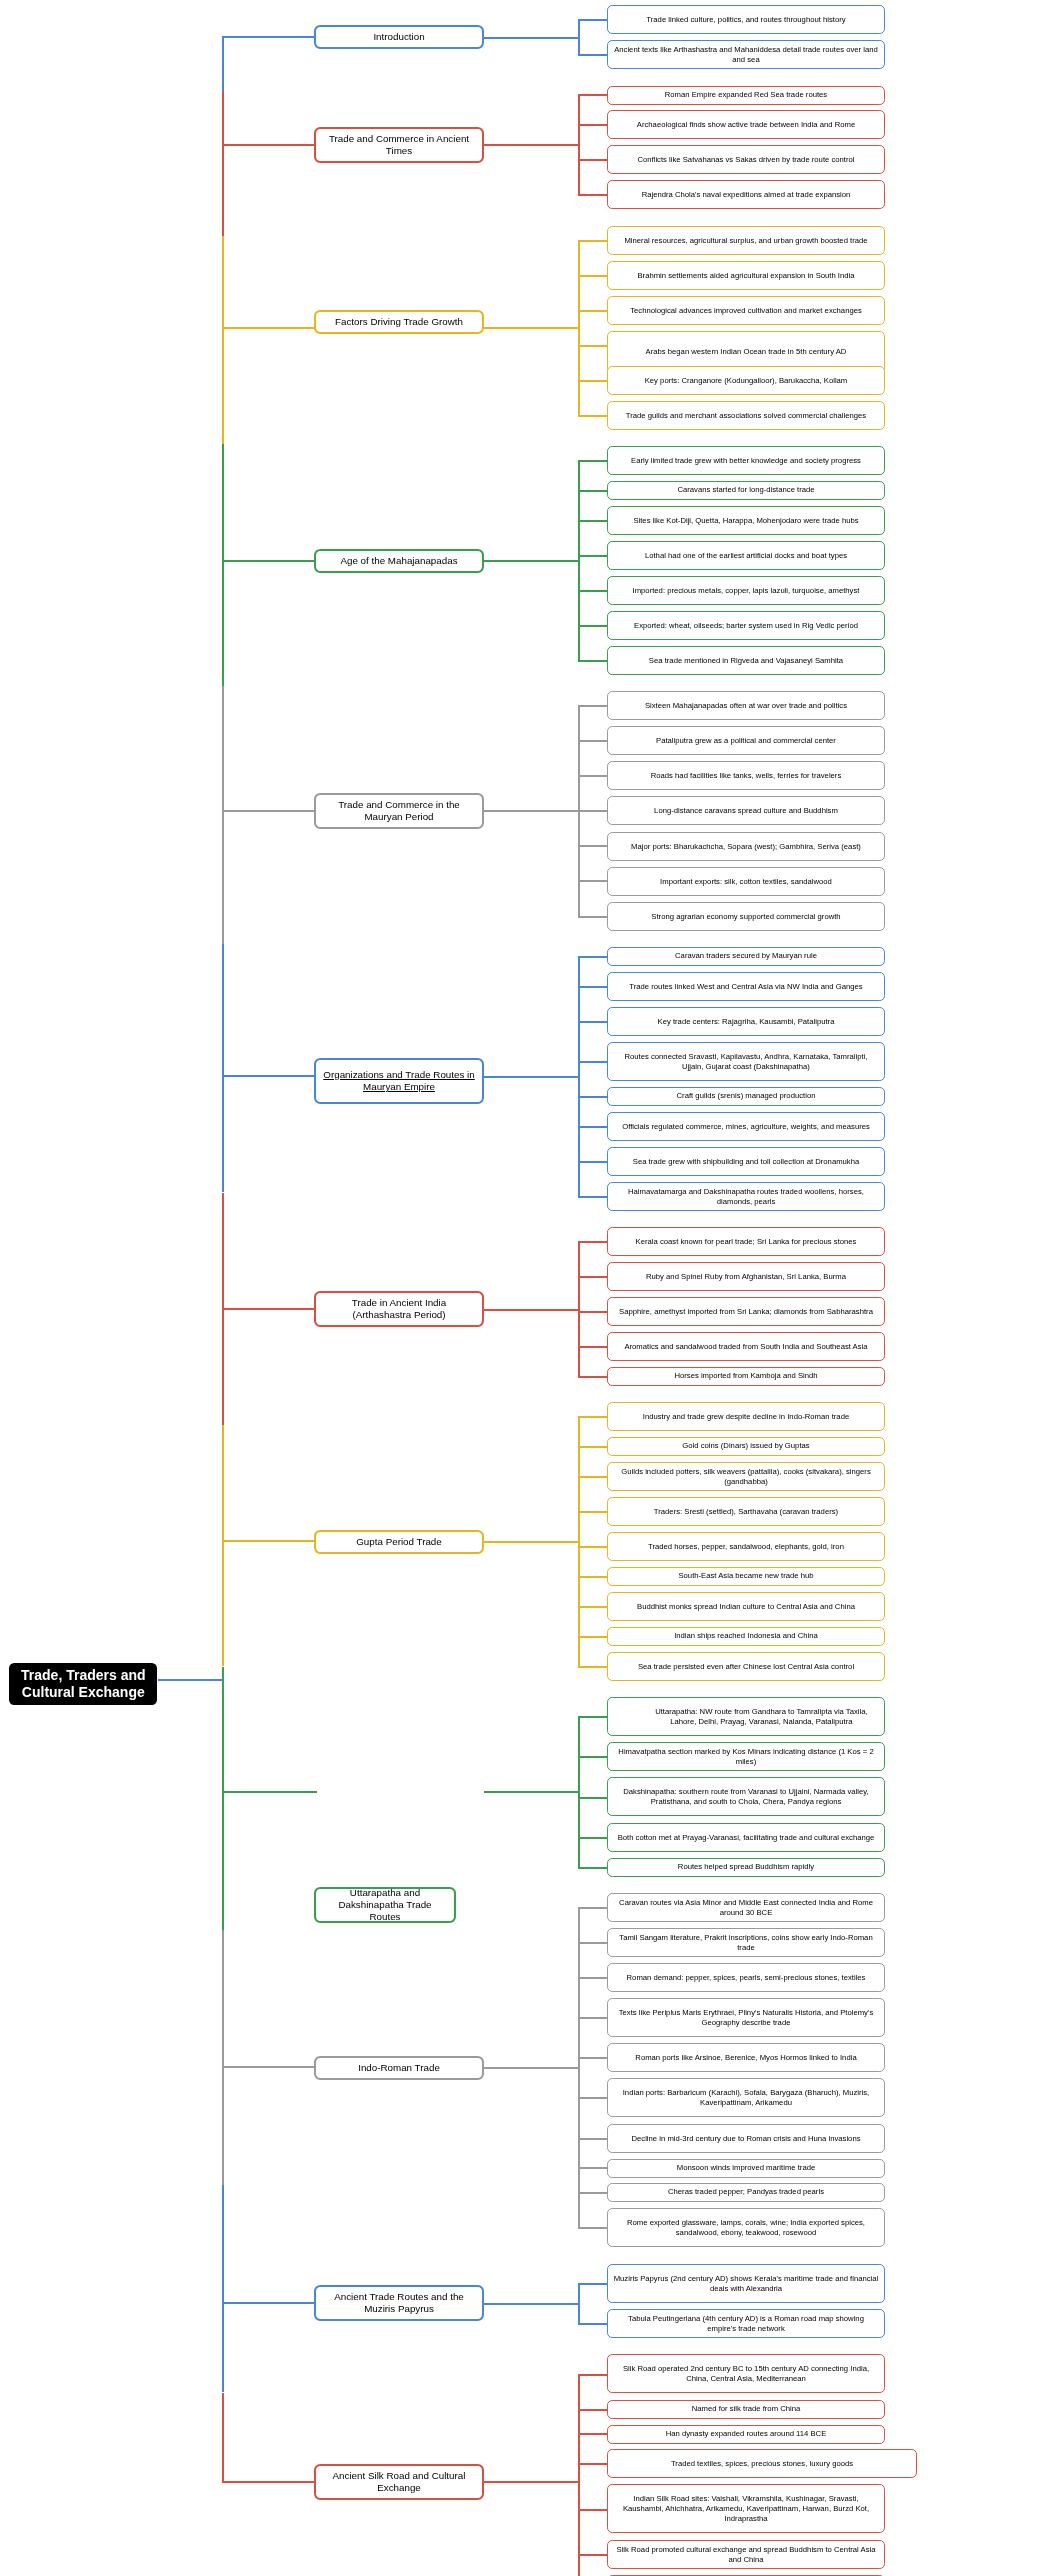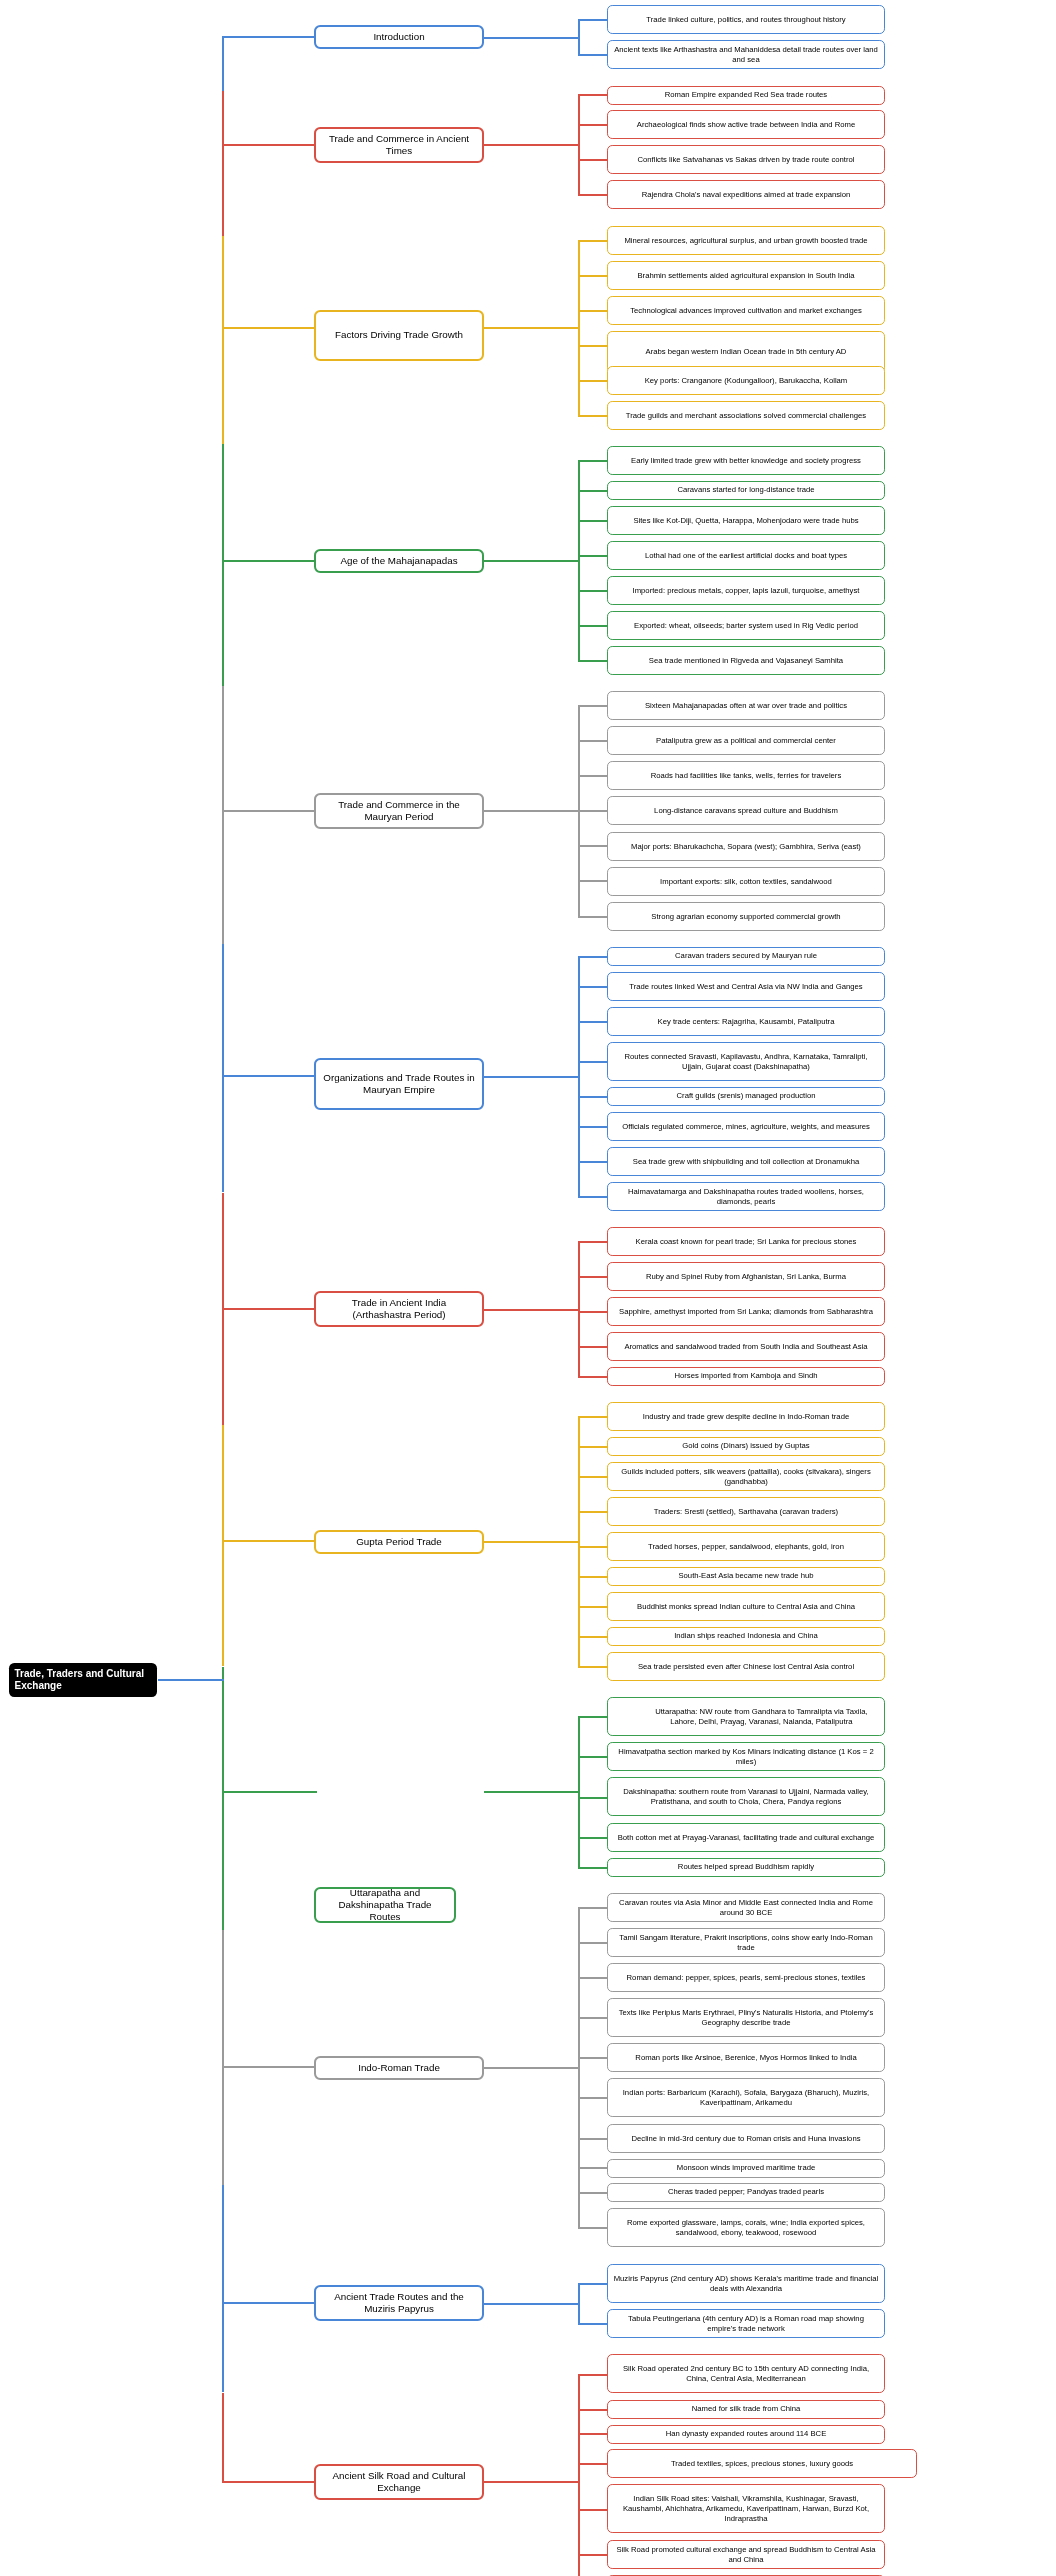--- a/index.html
+++ b/index.html
@@ -21,24 +21,24 @@
     position: absolute;
     left: 9.3px;
     top: 1663px;
     width: 148px;
     min-height: 34px;
     background: #000000;
     border-radius: 5.2px;
     display: flex;
     align-items: center;
     justify-content: center;
-    text-align: left;
+    text-align: center;
     padding: 4.1px 5.2px;
     color: #ffffff;
-    font-size: 10px;
+    font-size: 14px;
     font-weight: bold;
     line-height: 1.22;
     z-index: 6;
   }
 
   
   .branch-node {
     position: absolute;
     background: #ffffff;
     border-radius: 6.2px;
@@ -231,21 +231,21 @@
       <div class="leaf-node" style="left: 607px; top: 110px; width: 278px; height: 29px; border-color: rgb(217, 79, 67);">Archaeological finds show active trade between India and Rome</div>
       <div class="leaf-node" style="left: 607px; top: 145px; width: 278px; height: 29px; border-color: rgb(217, 79, 67);">Conflicts like Satvahanas vs Sakas driven by trade route control</div>
       <div class="leaf-node" style="left: 607px; top: 180px; width: 278px; height: 29px; border-color: rgb(217, 79, 67);">Rajendra Chola's naval expeditions aimed at trade expansion</div>
       <div class="branch-node" style="left: 314px; top: 127px; width: 170px; height: 36px; border-color: rgb(217, 79, 67);">Trade and Commerce in Ancient Times</div>
       <div class="leaf-node" style="left: 607px; top: 226px; width: 278px; height: 29px; border-color: rgb(232, 181, 32);">Mineral resources, agricultural surplus, and urban growth boosted trade</div>
       <div class="leaf-node" style="left: 607px; top: 261px; width: 278px; height: 29px; border-color: rgb(232, 181, 32);">Brahmin settlements aided agricultural expansion in South India</div>
       <div class="leaf-node" style="left: 607px; top: 296px; width: 278px; height: 29px; border-color: rgb(232, 181, 32);">Technological advances improved cultivation and market exchanges</div>
       <div class="leaf-node" style="left: 607px; top: 331px; width: 278px; height: 42px; border-color: rgb(232, 181, 32);">Arabs began western Indian Ocean trade in 5th century AD</div>
       <div class="leaf-node" style="left: 607px; top: 366px; width: 278px; height: 29px; border-color: rgb(232, 181, 32);">Key ports: Cranganore (Kodungalloor), Barukaccha, Kollam</div>
       <div class="leaf-node" style="left: 607px; top: 401px; width: 278px; height: 29px; border-color: rgb(232, 181, 32);">Trade guilds and merchant associations solved commercial challenges</div>
-      <div class="branch-node" style="left: 314px; top: 310px; width: 170px; height: 51px; border-color: rgb(232, 181, 32);">Factors Driving Trade Growth</div>
+      <div class="branch-node" style="left: 314px; top: 310px; width: 170px; height: 24px; border-color: rgb(232, 181, 32);">Factors Driving Trade Growth</div>
       <div class="leaf-node" style="left: 607px; top: 446px; width: 278px; height: 29px; border-color: rgb(58, 158, 79);">Early limited trade grew with better knowledge and society progress</div>
       <div class="leaf-node" style="left: 607px; top: 481px; width: 278px; height: 18.5px; border-color: rgb(58, 158, 79);">Caravans started for long-distance trade</div>
       <div class="leaf-node" style="left: 607px; top: 506px; width: 278px; height: 29px; border-color: rgb(58, 158, 79);">Sites like Kot-Diji, Quetta, Harappa, Mohenjodaro were trade hubs</div>
       <div class="leaf-node" style="left: 607px; top: 541px; width: 278px; height: 29px; border-color: rgb(58, 158, 79);">Lothal had one of the earliest artificial docks and boat types</div>
       <div class="leaf-node" style="left: 607px; top: 576px; width: 278px; height: 29px; border-color: rgb(58, 158, 79);">Imported: precious metals, copper, lapis lazuli, turquoise, amethyst</div>
       <div class="leaf-node" style="left: 607px; top: 611px; width: 278px; height: 29px; border-color: rgb(58, 158, 79);">Exported: wheat, oilseeds; barter system used in Rig Vedic period</div>
       <div class="leaf-node" style="left: 607px; top: 646px; width: 278px; height: 29px; border-color: rgb(58, 158, 79);">Sea trade mentioned in Rigveda and Vajasaneyi Samhita</div>
       <div class="branch-node" style="left: 314px; top: 549px; width: 170px; height: 24px; border-color: rgb(58, 158, 79);">Age of the Mahajanapadas</div>
       <div class="leaf-node" style="left: 607px; top: 691px; width: 278px; height: 29px; border-color: rgb(154, 154, 154);">Sixteen Mahajanapadas often at war over trade and politics</div>
       <div class="leaf-node" style="left: 607px; top: 726px; width: 278px; height: 29px; border-color: rgb(154, 154, 154);">Pataliputra grew as a political and commercial center</div>
@@ -256,21 +256,21 @@
       <div class="leaf-node" style="left: 607px; top: 902px; width: 278px; height: 29px; border-color: rgb(154, 154, 154);">Strong agrarian economy supported commercial growth</div>
       <div class="branch-node" style="left: 314px; top: 793px; width: 170px; height: 36px; border-color: rgb(154, 154, 154);">Trade and Commerce in the Mauryan Period</div>
       <div class="leaf-node" style="left: 607px; top: 947px; width: 278px; height: 18.5px; border-color: rgb(74, 134, 216);">Caravan traders secured by Mauryan rule</div>
       <div class="leaf-node" style="left: 607px; top: 972px; width: 278px; height: 29px; border-color: rgb(74, 134, 216);">Trade routes linked West and Central Asia via NW India and Ganges</div>
       <div class="leaf-node" style="left: 607px; top: 1007px; width: 278px; height: 29px; border-color: rgb(74, 134, 216);">Key trade centers: Rajagriha, Kausambi, Pataliputra</div>
       <div class="leaf-node" style="left: 607px; top: 1042px; width: 278px; height: 39px; border-color: rgb(74, 134, 216);">Routes connected Sravasti, Kapilavastu, Andhra, Karnataka, Tamralipti, Ujjain, Gujarat coast (Dakshinapatha)</div>
       <div class="leaf-node" style="left: 607px; top: 1087px; width: 278px; height: 18.5px; border-color: rgb(74, 134, 216);">Craft guilds (srenis) managed production</div>
       <div class="leaf-node" style="left: 607px; top: 1112px; width: 278px; height: 29px; border-color: rgb(74, 134, 216);">Officials regulated commerce, mines, agriculture, weights, and measures</div>
       <div class="leaf-node" style="left: 607px; top: 1147px; width: 278px; height: 29px; border-color: rgb(74, 134, 216);">Sea trade grew with shipbuilding and toll collection at Dronamukha</div>
       <div class="leaf-node" style="left: 607px; top: 1182px; width: 278px; height: 29px; border-color: rgb(74, 134, 216);">Haimavatamarga and Dakshinapatha routes traded woollens, horses, diamonds, pearls</div>
-      <div class="branch-node" style="left: 314px; top: 1058px; width: 170px; height: 52px; border-color: rgb(74, 134, 216);">Organizations and Trade Routes in Mauryan Empire</div>
+      <div class="branch-node" style="left: 314px; top: 1058px; width: 170px; height: 46px; border-color: rgb(74, 134, 216); text-decoration: underline;">Organizations and Trade Routes in Mauryan Empire</div>
       <div class="leaf-node" style="left: 607px; top: 1227px; width: 278px; height: 29px; border-color: rgb(217, 79, 67);">Kerala coast known for pearl trade; Sri Lanka for precious stones</div>
       <div class="leaf-node" style="left: 607px; top: 1262px; width: 278px; height: 29px; border-color: rgb(217, 79, 67);">Ruby and Spinel Ruby from Afghanistan, Sri Lanka, Burma</div>
       <div class="leaf-node" style="left: 607px; top: 1297px; width: 278px; height: 29px; border-color: rgb(217, 79, 67);">Sapphire, amethyst imported from Sri Lanka; diamonds from Sabharashtra</div>
       <div class="leaf-node" style="left: 607px; top: 1332px; width: 278px; height: 29px; border-color: rgb(217, 79, 67);">Aromatics and sandalwood traded from South India and Southeast Asia</div>
       <div class="leaf-node" style="left: 607px; top: 1367px; width: 278px; height: 18.5px; border-color: rgb(217, 79, 67);">Horses imported from Kamboja and Sindh</div>
       <div class="branch-node" style="left: 314px; top: 1291px; width: 170px; height: 36px; border-color: rgb(217, 79, 67);">Trade in Ancient India (Arthashastra Period)</div>
       <div class="leaf-node" style="left: 607px; top: 1402px; width: 278px; height: 29px; border-color: rgb(232, 181, 32);">Industry and trade grew despite decline in Indo-Roman trade</div>
       <div class="leaf-node" style="left: 607px; top: 1437px; width: 278px; height: 18.5px; border-color: rgb(232, 181, 32);">Gold coins (Dinars) issued by Guptas</div>
       <div class="leaf-node" style="left: 607px; top: 1462px; width: 278px; height: 29px; border-color: rgb(232, 181, 32);">Guilds included potters, silk weavers (pattailla), cooks (sitvakara), singers (gandhabba)</div>
       <div class="leaf-node" style="left: 607px; top: 1497px; width: 278px; height: 29px; border-color: rgb(232, 181, 32);">Traders: Sresti (settled), Sarthavaha (caravan traders)</div>

